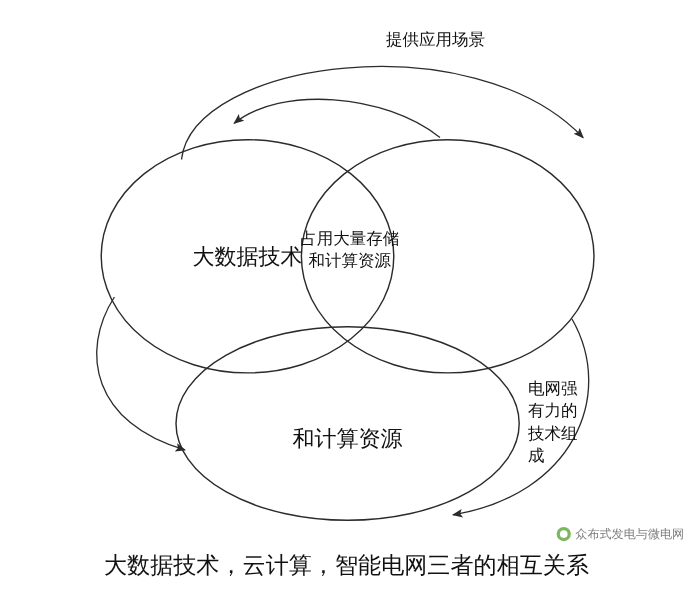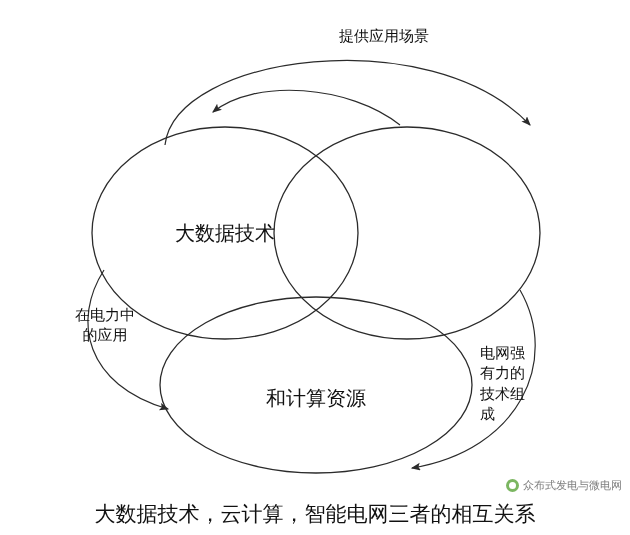--- a/index.html
+++ b/index.html
@@ -101,26 +101,26 @@
     <path d="M104,270 C72,320 85,385 168,409" fill="none" stroke="#2b2b2b" stroke-width="1.2" marker-end="url(#arrowhead)"></path>
 
     <path d="M520,290 C560,360 520,450 412,468" fill="none" stroke="#2b2b2b" stroke-width="1.2" marker-end="url(#arrowhead)"></path>
   </svg>
 
   <div class="lbl lbl-circle" style="left:140px; top:220px; width:170px;">大数据技术</div>
 
 
   <div class="lbl lbl-circle" style="left:246px; top:385px; width:140px;">和计算资源</div>
 
+  <div class="lbl" style="left:238px; top:207px; width:160px;">占用大量存储
+和计算资源</div>
 
-  <div class="lbl lbl-arrow" style="left:284px; top:26px; width:200px;">提供应用场景</div>
+  <div class="lbl lbl-arrow" style="left:296px; top:26px; width:200px;">提供应用场景</div>
 
 
-  <div class="lbl lbl-arrow" style="left:55px; top:305px; width:100px;">在电力中
-的应用</div>
 
   <div class="lbl lbl-arrow" style="left:480px; top:343px; width:74px; text-align:left;">电网强
 有力的
 技术组
 成</div>
 
   <div id="caption">大数据技术，云计算，智能电网三者的相互关系</div>
 
   <div id="watermark">
     <span class="wm-badge"></span>

